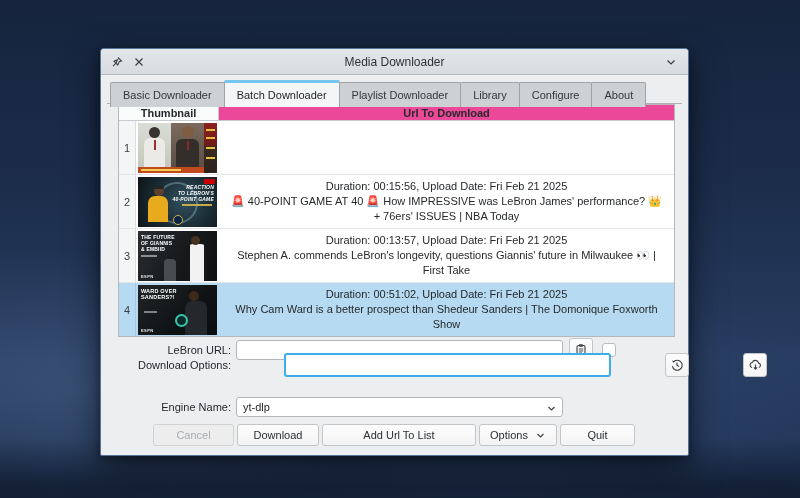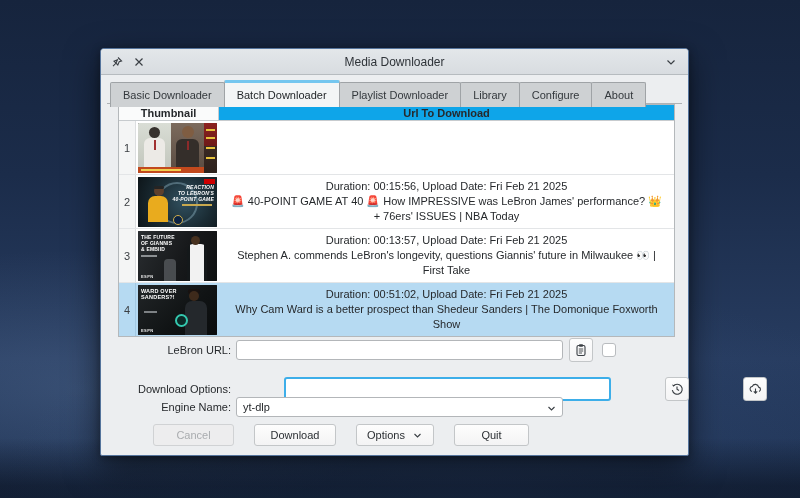--- a/index.html
+++ b/index.html
@@ -48,21 +48,21 @@
   }
   .tab-underline { position:absolute; top:27px; left:6px; right:6px; height:1px; background:#aeb2b5; }
 
   
   .table-wrap {
     position:absolute; top:28px; left:17px; width:557px; height:233px;
     background:#ffffff; border:1px solid #b4b8bb; overflow:hidden;
   }
   .thead { display:flex; height:16px; border-bottom:1px solid #c7cbce; font-weight:bold; }
   .th-thumb { width:100px; background:#fafbfb; display:flex; align-items:center; justify-content:center; border-right:1px solid #c7cbce; }
-  .th-url   { flex:1; background:#0ea5e9; display:flex; align-items:center; justify-content:center; }
+  .th-url   { flex:1; background:#ec4899; display:flex; align-items:center; justify-content:center; }
   .trow { display:flex; height:54px; border-bottom:1px solid #e3e5e7; background:#fff; }
   .trow.selected { background:#b6daf2; }
   .td-num { width:17px; display:flex; align-items:center; justify-content:center; background:#f4f5f5; border-right:1px solid #dcdee0; color:#3a3e42; }
   .trow.selected .td-num { background:#b6daf2; border-right-color:#a2c8e2; }
   .td-thumb { width:83px; display:flex; align-items:center; justify-content:center; }
   .td-url { flex:1; display:flex; flex-direction:column; align-items:center; justify-content:center; text-align:center; padding:0 10px; line-height:15px; }
 
   
   .thumb { position:relative; width:79px; height:50px; overflow:hidden; border-radius:1px; background:#181b1d; flex:none; }
   .abs { position:absolute; }
@@ -120,21 +120,21 @@
   }
   .checkbox { margin-left:9px; width:14px; height:14px; background:#fff; border:1px solid #b9bcbf; border-radius:3px; }
   .select {
     position:relative; margin-left:5px; width:327px; height:20px; background:#fff;
     border:1px solid #b3b6b9; border-radius:3px; display:flex; align-items:center; padding:0 6px;
   }
   .select .chev { position:absolute; right:5px; top:5px; }
 
   .btn-row { position:absolute; top:348px; left:52px; display:flex; }
   .btn {
-    height:22px; margin-right:20px; background:linear-gradient(#fdfdfd,#f3f3f4);
+    height:22px; margin-right:3px; background:linear-gradient(#fdfdfd,#f3f3f4);
     border:1px solid #c3c6c8; border-radius:3px; display:flex; align-items:center; justify-content:center;
     font-size:11px; color:#2b2f33;
   }
   .btn.disabled { color:#a9acaf; background:#ededee; border-color:#d0d2d4; }
   .b-cancel{width:81px;} .b-download{width:82px;} .b-add{width:154px;}
   .b-options{width:78px; justify-content:space-between; padding:0 10px;} .b-quit{width:75px;}
 
   svg { display:block; }
 </style>
 </head>
@@ -296,21 +296,21 @@
       <div class="icon-btn">
         <svg width="14" height="14" viewBox="0 0 14 14">
           <rect x="3" y="2.5" width="8" height="10" rx="1.5" fill="none" stroke="#3a3f44" stroke-width="1.1"></rect>
           <rect x="5" y="1.2" width="4" height="2.6" rx="0.8" fill="#3a3f44"></rect>
           <path d="M4.8 6 H9.2 M4.8 8 H9.2 M4.8 10 H8" stroke="#3a3f44" stroke-width="0.9"></path>
         </svg>
       </div>
       <div class="checkbox"></div>
     </div>
 
-    <div class="frow" style="top:300px; height:26px;gap:48px;">
+    <div class="frow" style="top:276px; height:26px;gap:48px;">
       <div class="flabel">Download Options:</div>
       <input class="finput focused" type="text" value="" style="">
       <div class="icon-btn">
         <svg width="14" height="14" viewBox="0 0 14 14">
           <path d="M3.2 4.2 A5 5 0 1 1 2.3 8.2" fill="none" stroke="#3a3f44" stroke-width="1.1"></path>
           <path d="M2 2.5 L3.2 4.6 L5.3 3.6 Z" fill="#3a3f44"></path>
           <path d="M7 4.5 V7.2 L9 8.5" fill="none" stroke="#3a3f44" stroke-width="1.1"></path>
         </svg>
       </div>
       <div class="icon-btn">
@@ -329,20 +329,21 @@
           <svg width="11" height="11" viewBox="0 0 11 11">
             <path d="M2.5 4 L5.5 7 L8.5 4" fill="none" stroke="#3a3f44" stroke-width="1.1"></path>
           </svg>
         </span>
       </div>
     </div>
 
     <div class="btn-row">
       <div class="btn b-cancel disabled">Cancel</div>
       <div class="btn b-download">Download</div>
+      <div class="btn b-add">Add Url To List</div>
       <div class="btn b-options">
         <span>Options</span>
         <svg width="11" height="11" viewBox="0 0 11 11">
           <path d="M2.5 4 L5.5 7 L8.5 4" fill="none" stroke="#3a3f44" stroke-width="1.1"></path>
         </svg>
       </div>
       <div class="btn b-quit">Quit</div>
     </div>
 
   </div>

